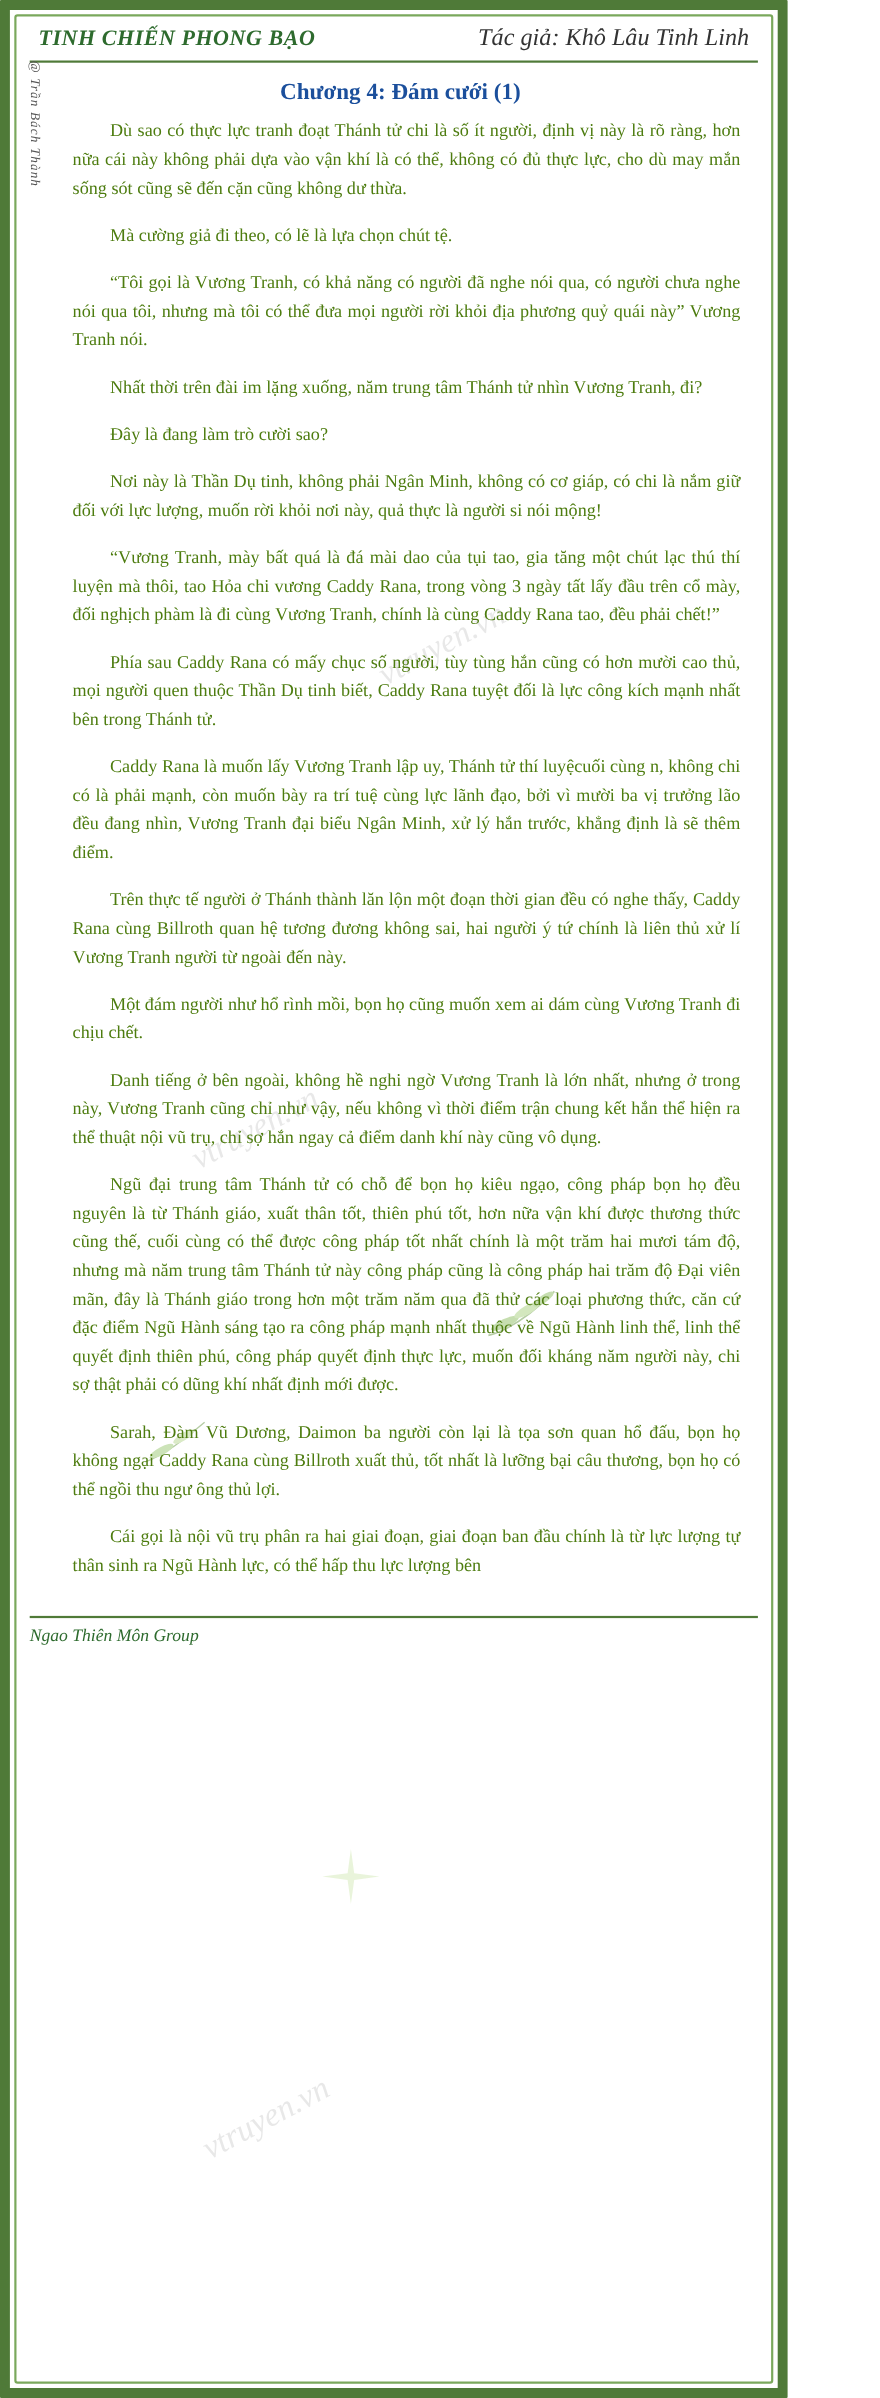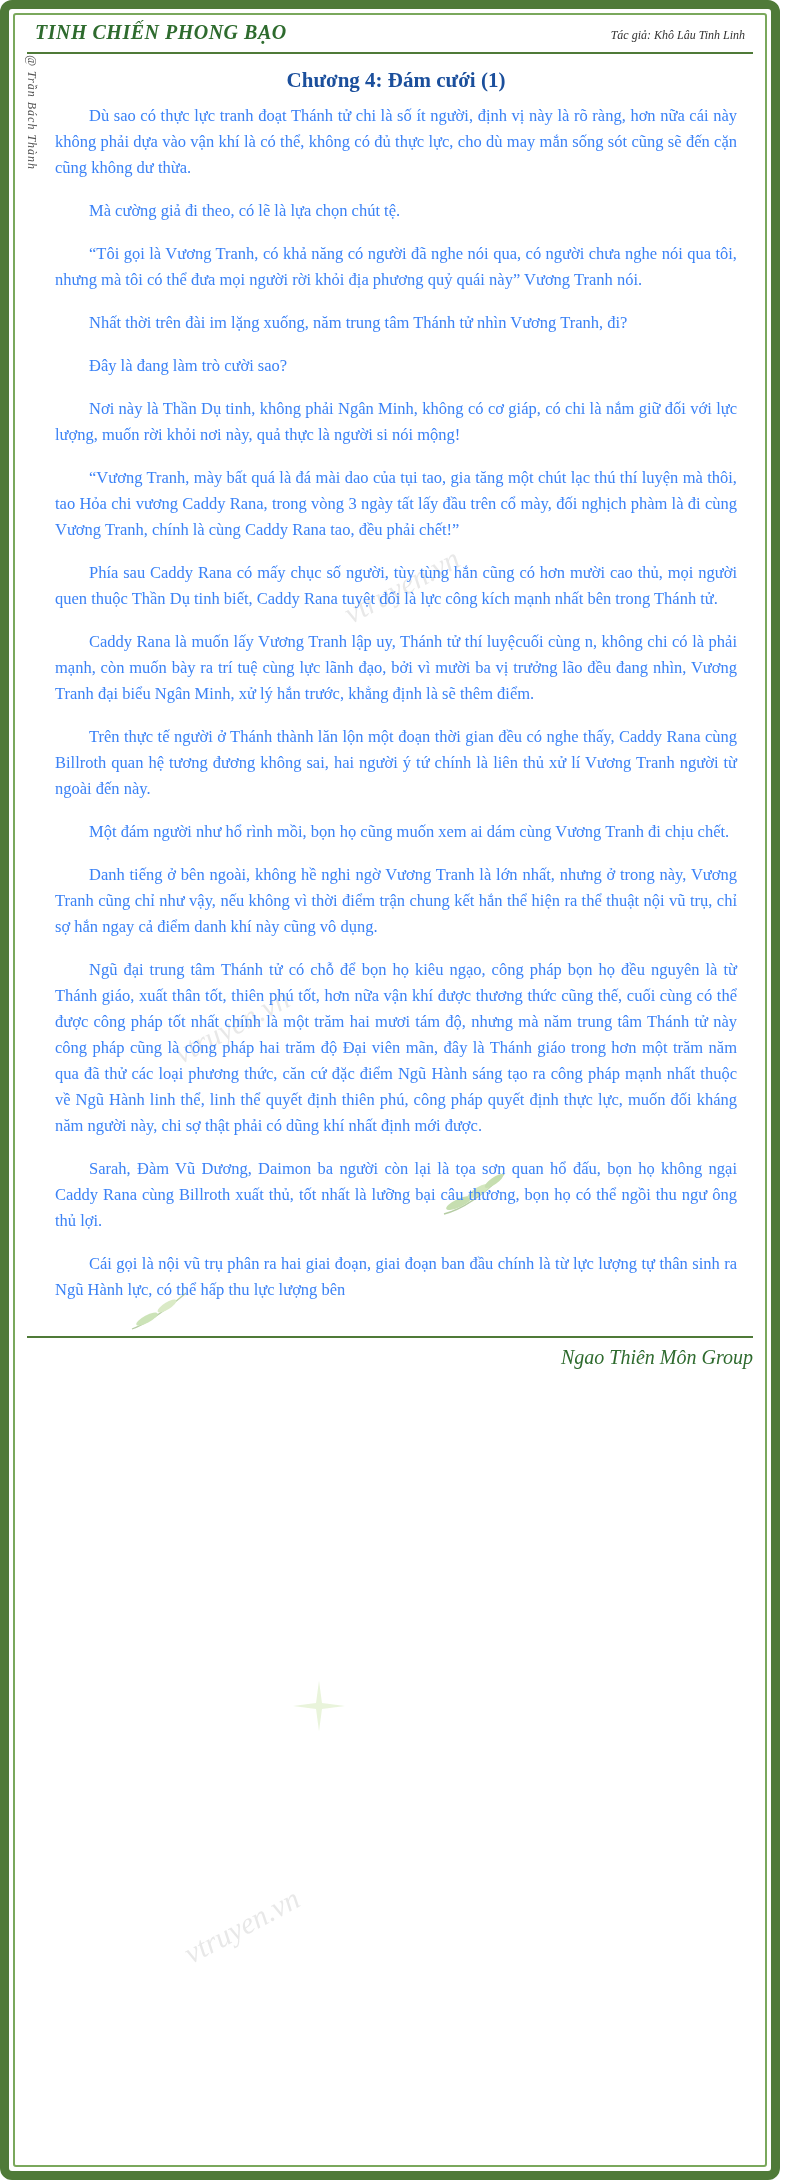--- a/index.html
+++ b/index.html
@@ -7,26 +7,26 @@
     padding: 0;
     background: #ffffff;
   }
   body {
     width: 800px;
     min-height: 2180px;
     font-family: "Liberation Serif", serif;
   }
   .page {
     position: relative;
-    width: 780px;
+    width: 716px;
     min-height: 2180px;
     box-sizing: border-box;
     background: #ffffff;
     border: 9px solid #4f7a38;
-    border-radius: 12px;
+    border-radius: 1px;
     padding: 0;
     overflow: hidden;
   }
   .inner-frame {
     position: absolute;
     top: 4px; left: 4px; right: 4px; bottom: 4px;
     border: 2px solid #7aa85c;
     border-radius: 3px;
     pointer-events: none;
   }
@@ -44,21 +44,21 @@
     font-family: "Liberation Serif", serif;
     font-style: italic;
     font-weight: bold;
     font-size: 20px;
     color: #2e6b2e;
     letter-spacing: 0.5px;
   }
   .header .author {
     font-family: "Liberation Serif", serif;
     font-style: italic;
-    font-size: 12px;
+    font-size: 22px;
     color: #333333;
   }
   
   .side-text {
     position: absolute;
     left: 8px;
     top: 46px;
     width: 22px;
     font-family: "Liberation Serif", serif;
     font-style: italic;
@@ -79,27 +79,27 @@
     color: #1b4f9c;
     padding-left: 12px;
   }
   
   .content {
     position: relative;
     margin: 0 34px 0 46px;
     z-index: 2;
   }
   .content p {
-    margin: 0 0 17px 0;
+    margin: 0 0 17px 11px;
     text-indent: 34px;
     text-align: justify;
     font-family: "Liberation Serif", serif;
     font-size: 16.5px;
     line-height: 26px;
-    color: #3b82f6;
+    color: #4d7c0f;
   }
   
   .wm {
     position: absolute;
     color: rgba(120,120,120,0.17);
     font-family: "Liberation Serif", serif;
     font-style: italic;
     font-size: 30px;
     transform: rotate(-28deg);
     white-space: nowrap;
@@ -116,24 +116,24 @@
     pointer-events: none;
   }
   .leaf1 { top: 1160px; left: 430px; }
   .leaf2 { top: 1280px; left: 120px; }
   .leaf3 { top: 1670px; left: 280px; }
   
   .footer {
     margin: 10px 18px 8px 18px;
     padding-top: 8px;
     border-top: 2px solid #4f7a38;
-    text-align: right;
+    text-align: left;
     font-family: "Liberation Serif", serif;
     font-style: italic;
-    font-size: 20px;
+    font-size: 16px;
     color: #2e6b2e;
   }
   .spacer { height: 6px; }
 </style>
 </head>
 <body>
 
 <div class="page">
   <div class="inner-frame"></div>
 

